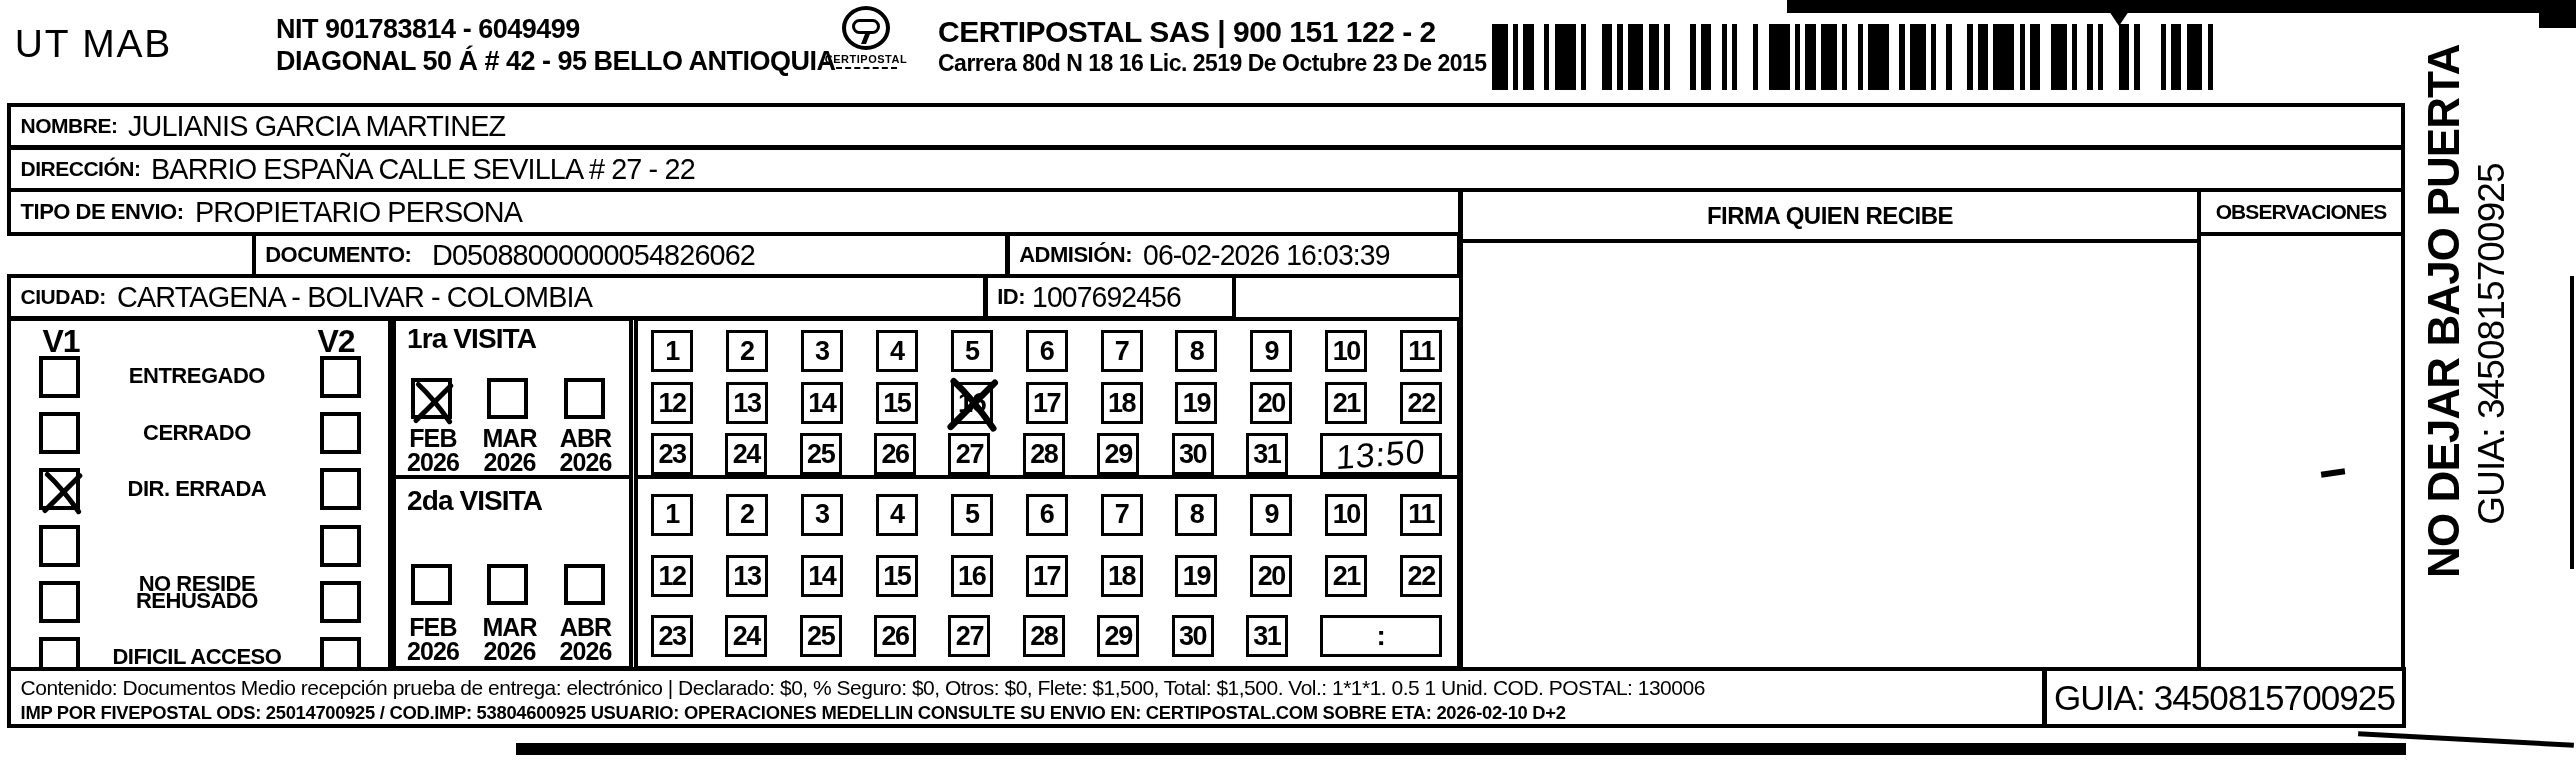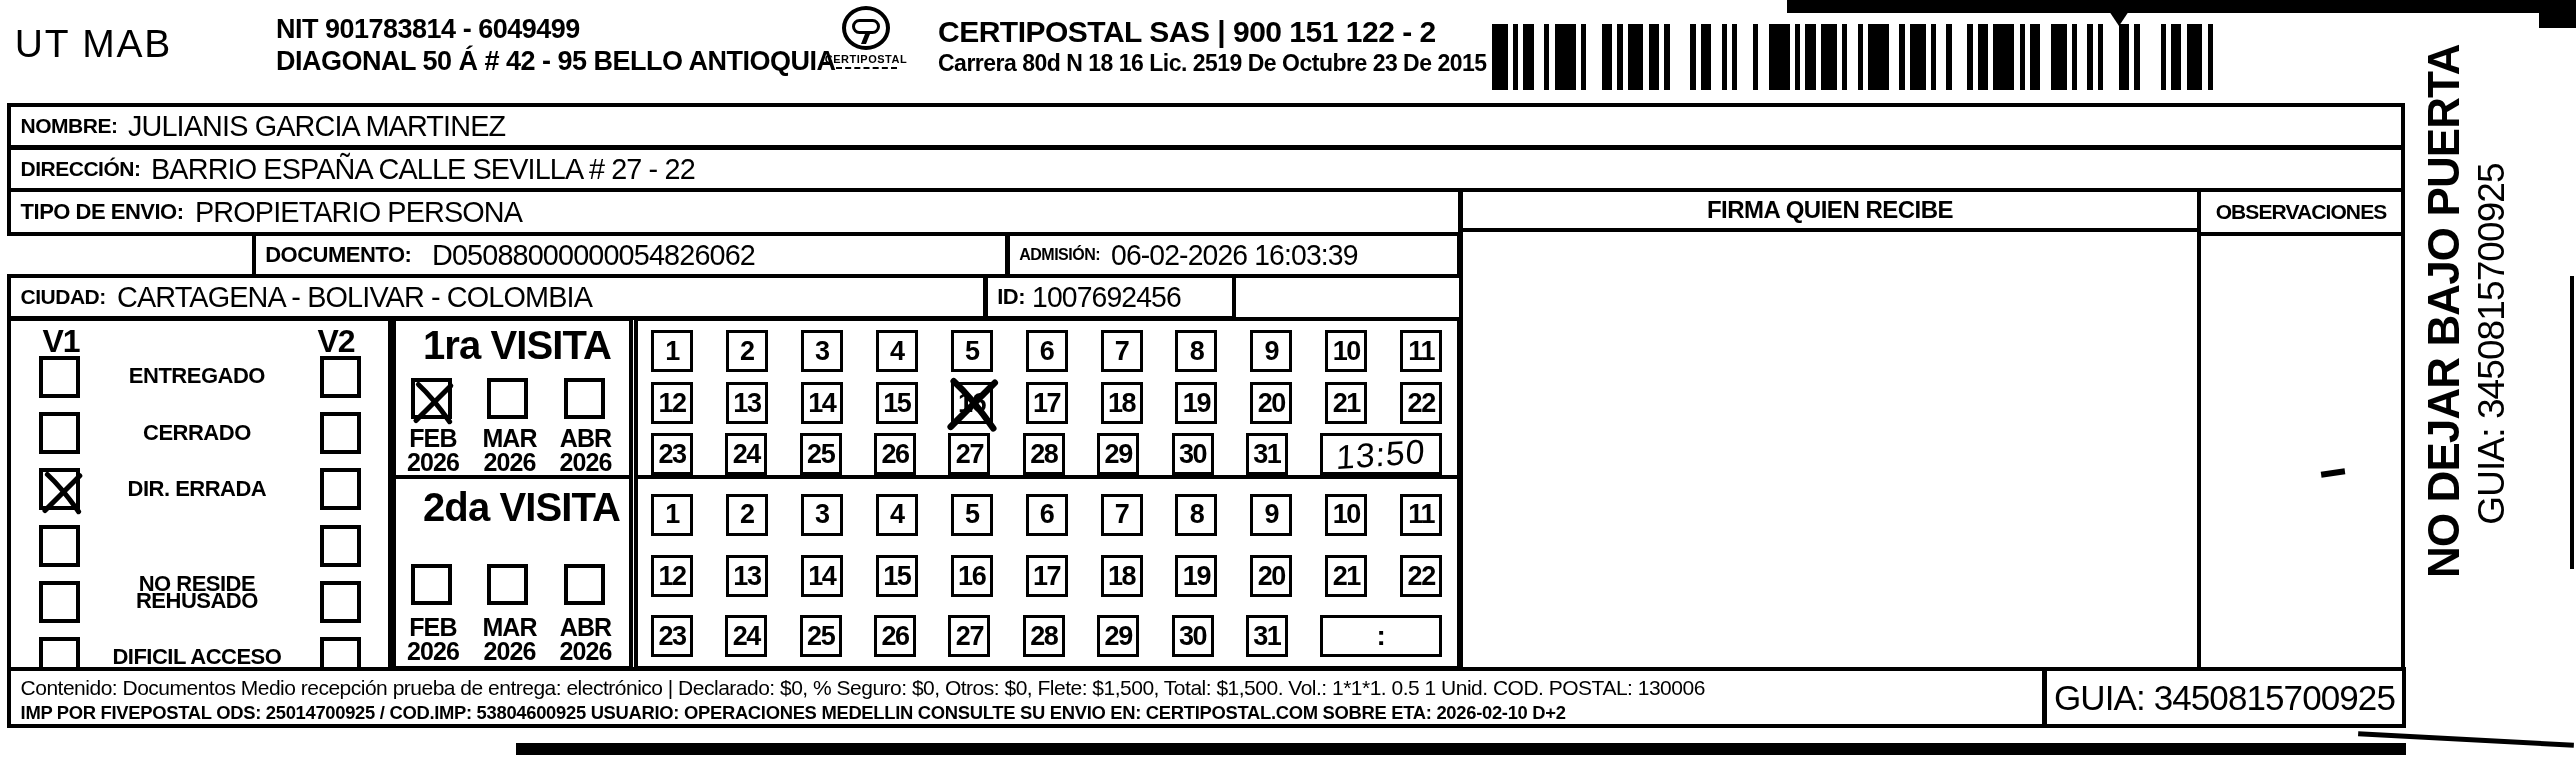--- a/index.html
+++ b/index.html
@@ -29,21 +29,21 @@
   .smear-nub{left:2539px;top:0;width:37px;height:28px;background:#000;}
   .smear-notch{left:2109px;top:11px;width:0;height:0;border-left:10px solid transparent;border-right:10px solid transparent;border-top:15.7px solid #000;}
 
   
   .cb{position:absolute;width:41px;height:42px;border:4.6px solid #000;box-sizing:border-box;background:#fff;}
   .cb svg{position:absolute;left:-4.6px;top:-6.4px;width:48px;height:53px;}
   .vhead{position:absolute;font-weight:700;font-size:32px;letter-spacing:-0.9px;}
   .opt-label{position:absolute;left:77px;width:217px;text-align:center;font-weight:700;font-size:22px;letter-spacing:-0.5px;}
 
   
-  .visit-title{position:absolute;left:27px;font-weight:700;font-size:40px;letter-spacing:-0.9px;white-space:nowrap;}
+  .visit-title{position:absolute;left:11px;font-weight:700;font-size:28px;letter-spacing:-0.9px;white-space:nowrap;}
   .mon{position:absolute;width:59px;text-align:center;font-weight:700;font-size:25px;letter-spacing:-0.9px;}
   .day-row{position:absolute;left:13px;right:14.7px;height:42px;display:flex;justify-content:space-between;}
   .day{width:42px;height:42px;border:3.7px solid #000;box-sizing:border-box;display:flex;align-items:center;
        justify-content:center;font-size:27px;font-weight:700;letter-spacing:-1.4px;position:relative;background:#fff;}
   .day svg.cross{position:absolute;left:-11px;top:-13px;width:61px;height:64px;}
   .timebox{width:122px;height:42px;border:3.7px solid #000;box-sizing:border-box;display:flex;align-items:center;justify-content:center;background:#fff;position:relative;}
   .hand{font-size:34px;transform:rotate(-4deg) skewX(-6deg);letter-spacing:0.9px;white-space:nowrap;}
   .colon{font-size:28px;font-weight:700;}
 
   
@@ -185,34 +185,34 @@
   <div class="cell row-cell" style="left:7.4px;top:146px;width:2398px;height:46px">
     <span class="lbl">DIRECCIÓN:</span>
     <span class="val">BARRIO ESPAÑA CALLE SEVILLA # 27 - 22</span>
   </div>
   <div class="cell row-cell" style="left:7.4px;top:188px;width:1455px;height:48px">
     <span class="lbl" style="font-size:22px">TIPO DE ENVIO:</span>
     <span class="val">PROPIETARIO PERSONA</span>
   </div>
 
   <div class="cell" style="left:1459px;top:188px;width:742px;height:483px"></div>
-  <div class="cell hd-center" style="left:1459px;top:188px;width:742px;height:44px">
+  <div class="cell hd-center" style="left:1459px;top:188px;width:742px;height:55px">
     <span class="firma-head">FIRMA QUIEN RECIBE</span>
   </div>
   <div class="cell" style="left:2197px;top:188px;width:208px;height:483px"></div>
   <div class="cell hd-center" style="left:2197px;top:188px;width:208px;height:48px">
     <span class="obs-head">OBSERVACIONES</span>
   </div>
 
   <div class="cell row-cell" style="left:252px;top:232px;width:757px;height:46px">
     <span class="lbl" style="font-size:22px">DOCUMENTO:</span>
     <span class="val" style="margin-left:9.2px">D05088000000054826062</span>
   </div>
   <div class="cell row-cell" style="left:1006px;top:232px;width:455px;height:46px">
-    <span class="lbl" style="font-size:16px">ADMISIÓN:</span>
+    <span class="lbl" style="font-size:22px">ADMISIÓN:</span>
     <span class="val" style="font-size:29.5px">06-02-2026 16:03:39</span>
   </div>
 
   <div class="cell row-cell" style="left:7.4px;top:274px;width:980px;height:46px">
     <span class="lbl">CIUDAD:</span>
     <span class="val">CARTAGENA - BOLIVAR - COLOMBIA</span>
   </div>
   <div class="cell row-cell" style="left:984px;top:274px;width:252px;height:46px">
     <span class="lbl" style="font-size:22px">ID:</span>
     <span class="val" style="font-size:29.5px;margin-left:-3.7px">1007692456</span>

